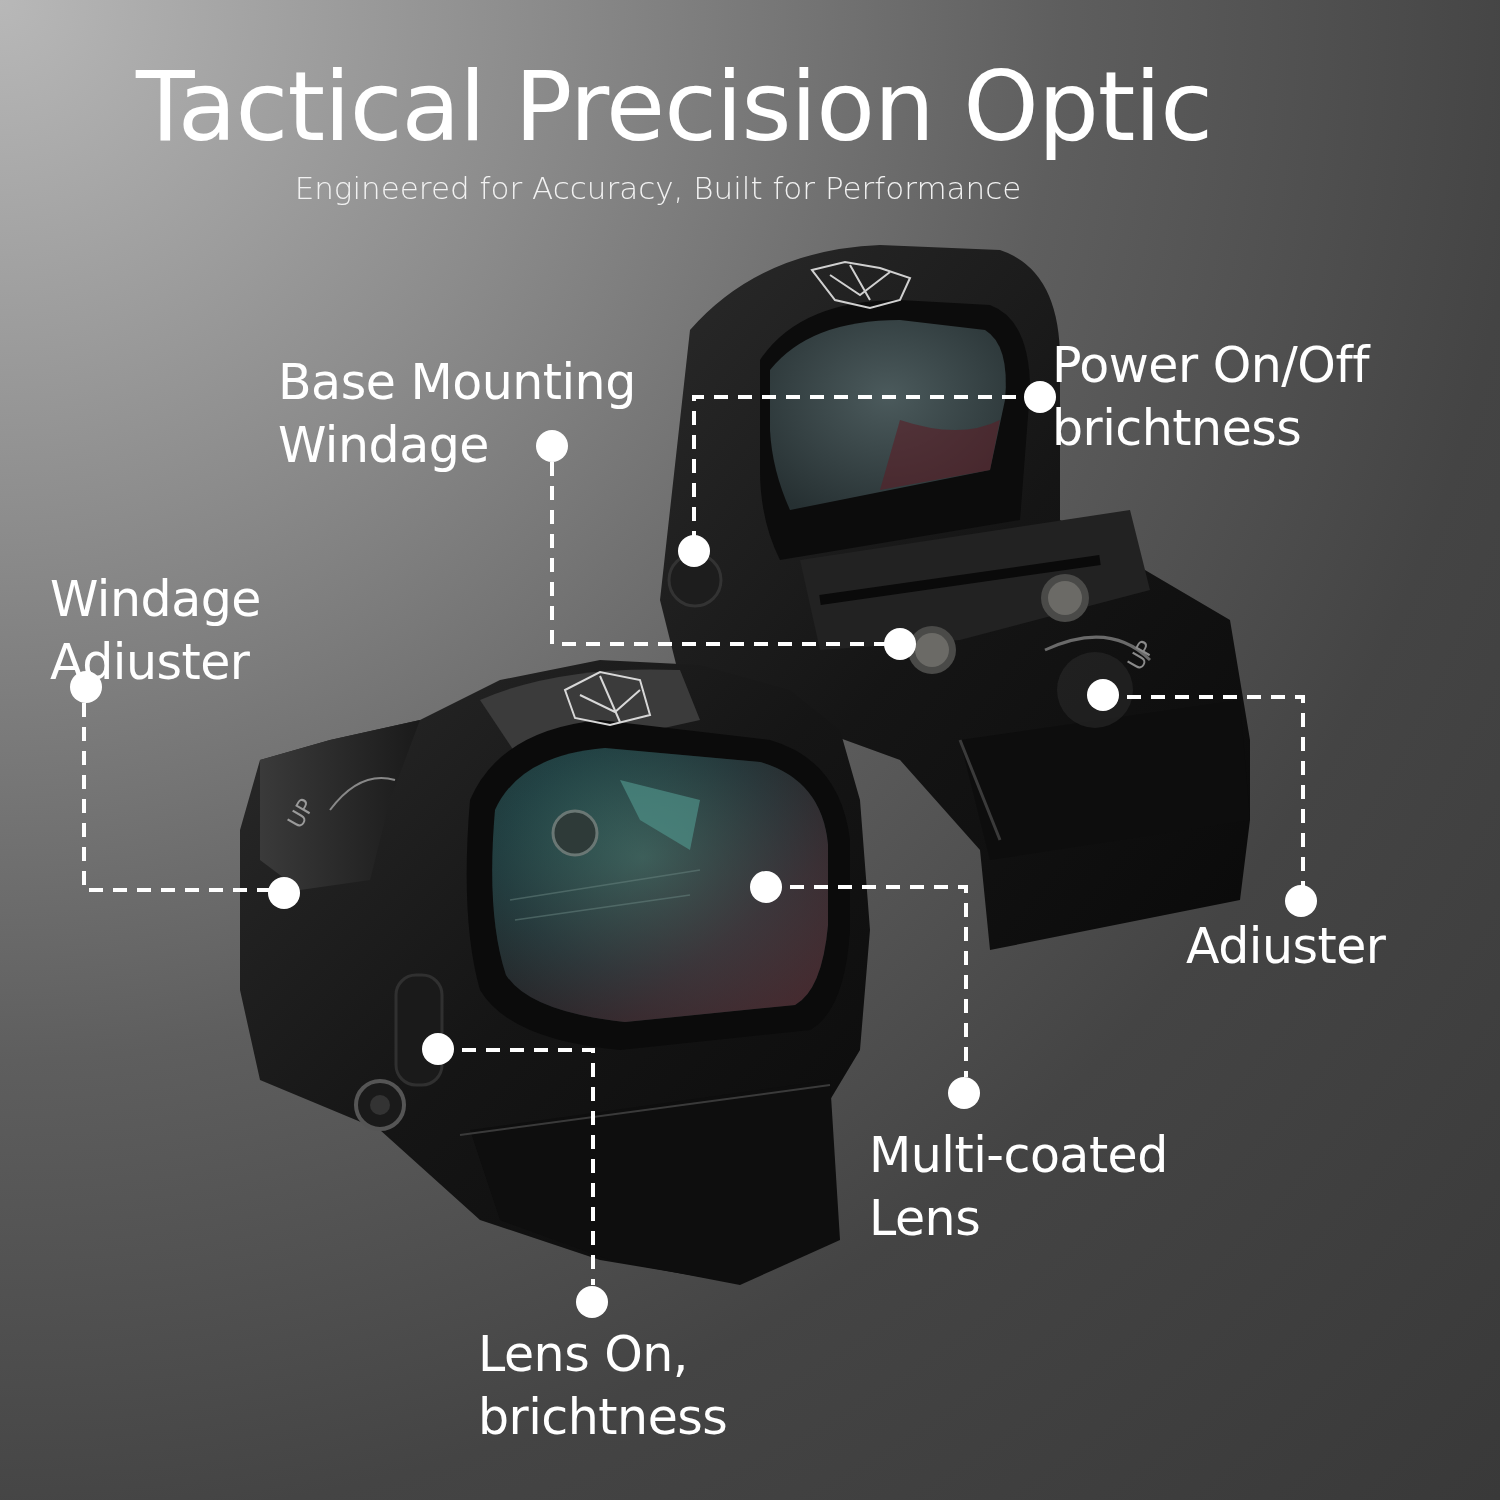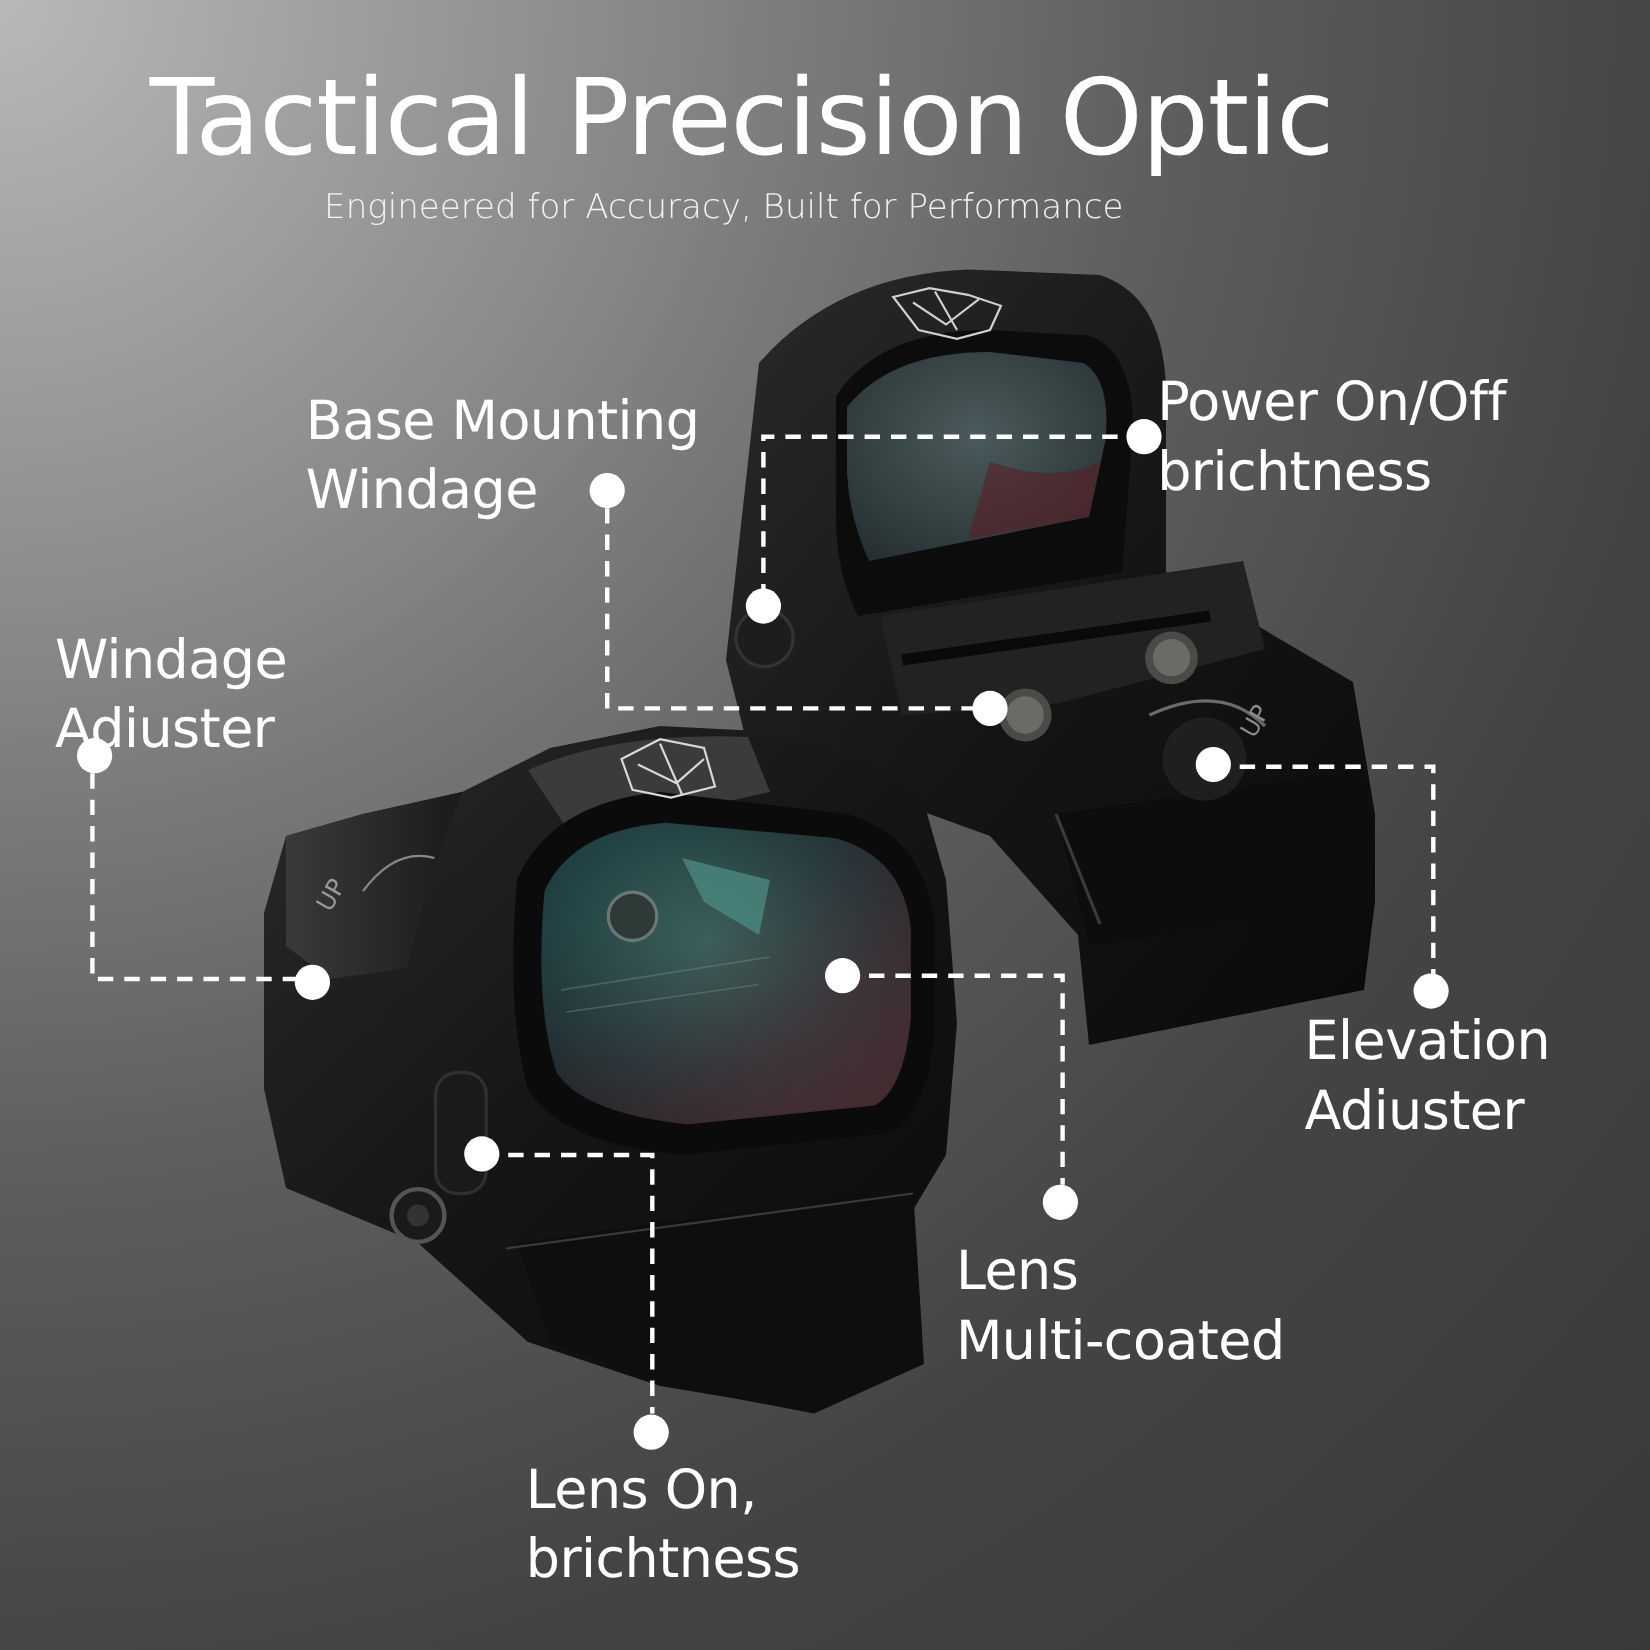--- a/index.html
+++ b/index.html
@@ -147,23 +147,22 @@
 </div>
 <div class="label" style="left:1052px;top:334px;">
   <span>Power On/Off</span>
   <span>brichtness</span>
 </div>
 <div class="label" style="left:50px;top:568px;">
   <span>Windage</span>
   <span>Adiuster</span>
 </div>
 <div class="label" style="left:1186px;top:915px;">
-  <span>Elevation</span>
   <span>Adiuster</span>
 </div>
 <div class="label" style="left:869px;top:1124px;">
+  <span>Multi-coated</span>
   <span>Lens</span>
-  <span>Multi-coated</span>
 </div>
 <div class="label" style="left:478px;top:1323px;">
   <span>Lens On,</span>
   <span>brichtness</span>
 </div>
 
 </body></html>

